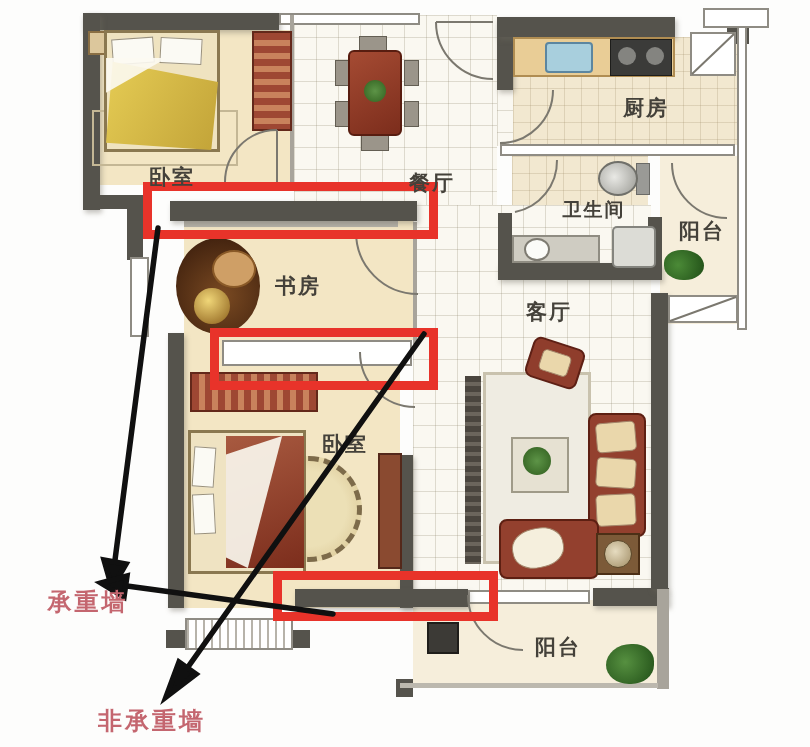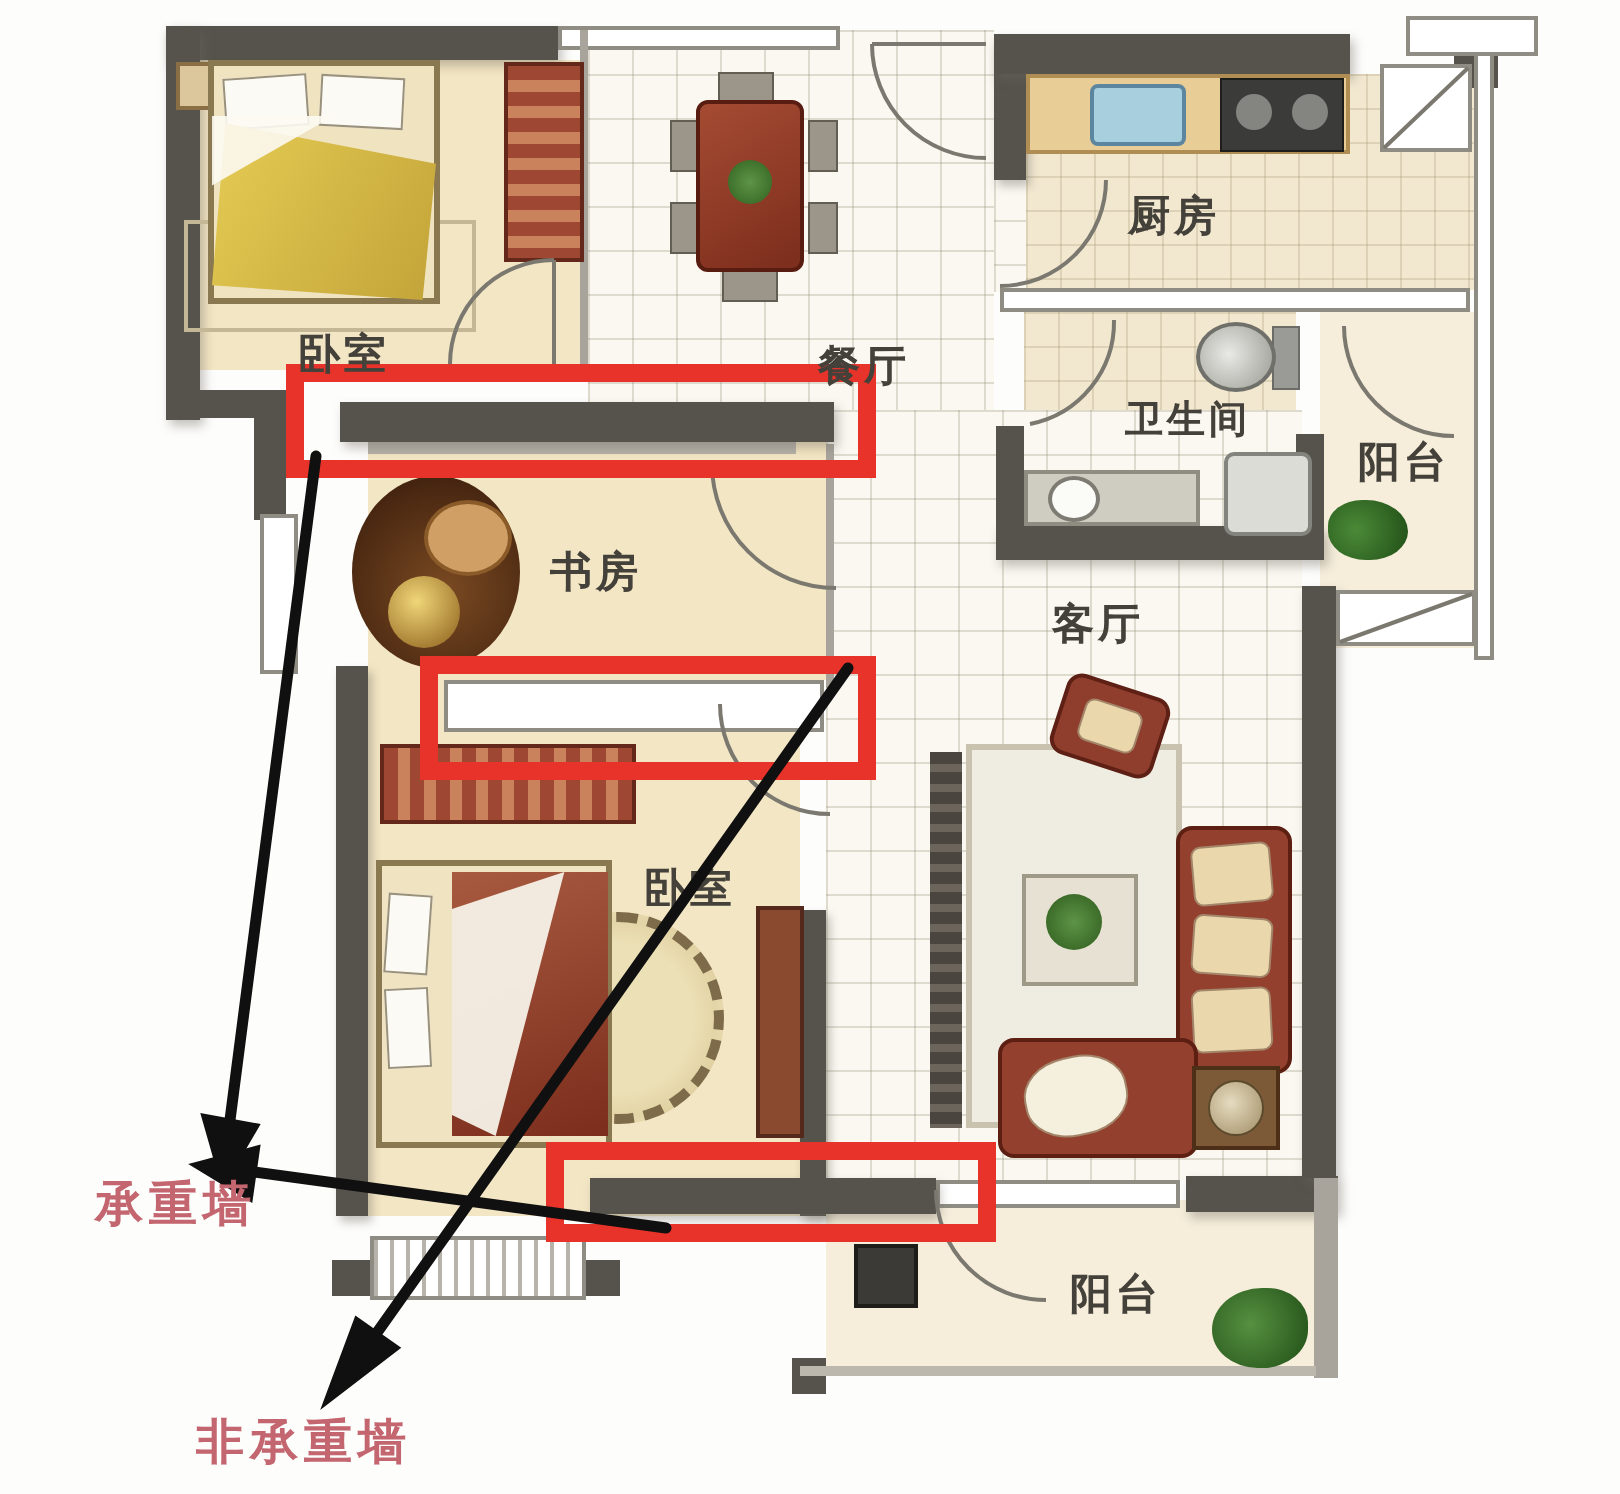--- a/index.html
+++ b/index.html
@@ -184,21 +184,21 @@
       <polygon points="112,588 126,564 104,560"></polygon>
       <path d="M 333 614 L 127 586" fill="none"></path>
       <polygon points="101,583 127,576 124,597"></polygon>
       <path d="M 424 334 L 188 667" fill="none"></path>
       <polygon points="166,697 179,662 196,674"></polygon>
     </g>
   </svg>
 
   <span class="rlabel" style="left:172px;top:177px;">卧室</span>
   <span class="rlabel" style="left:432px;top:183px;">餐厅</span>
-  <span class="rlabel" style="left:587px;top:108px;">厨房</span>
+  <span class="rlabel" style="left:646px;top:108px;">厨房</span>
   <span class="rlabel" style="left:594px;top:210px;font-size:19px;">卫生间</span>
   <span class="rlabel" style="left:702px;top:231px;">阳台</span>
   <span class="rlabel" style="left:298px;top:286px;">书房</span>
   <span class="rlabel" style="left:549px;top:312px;">客厅</span>
   <span class="rlabel" style="left:345px;top:444px;">卧室</span>
   <span class="rlabel" style="left:558px;top:647px;">阳台</span>
 
   <span class="redlabel" style="left:152px;top:721px;">非承重墙</span>
   <span class="redlabel" style="left:88px;top:602px;">承重墙</span>
 

